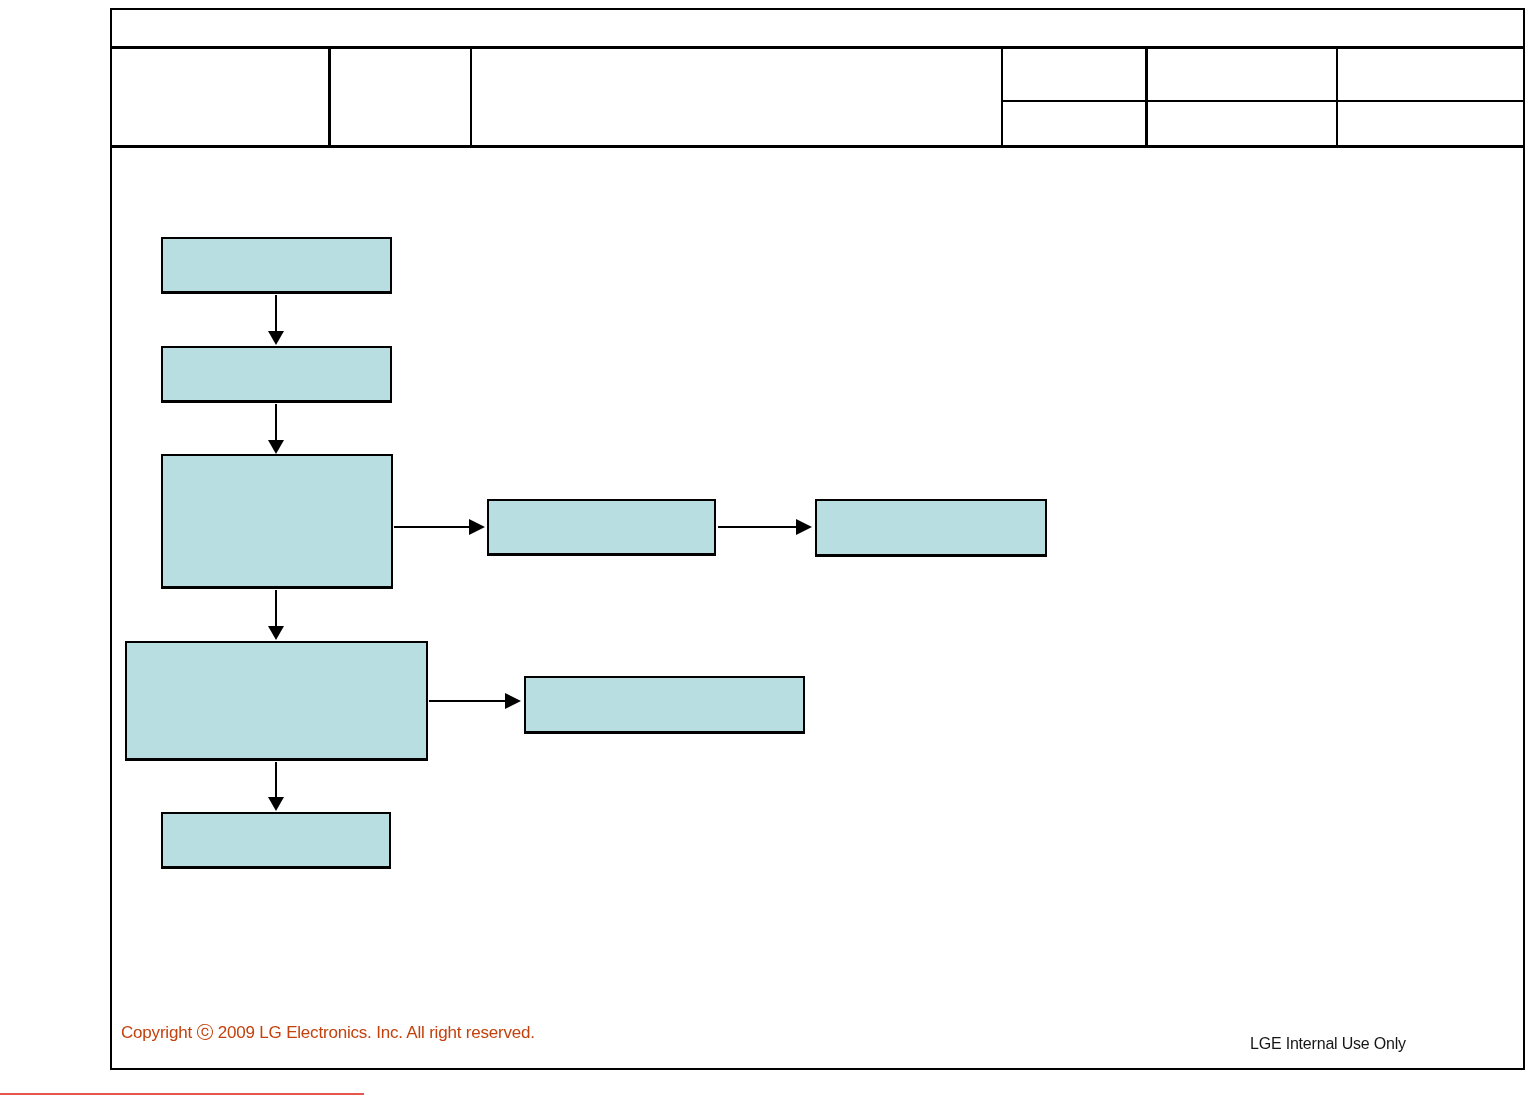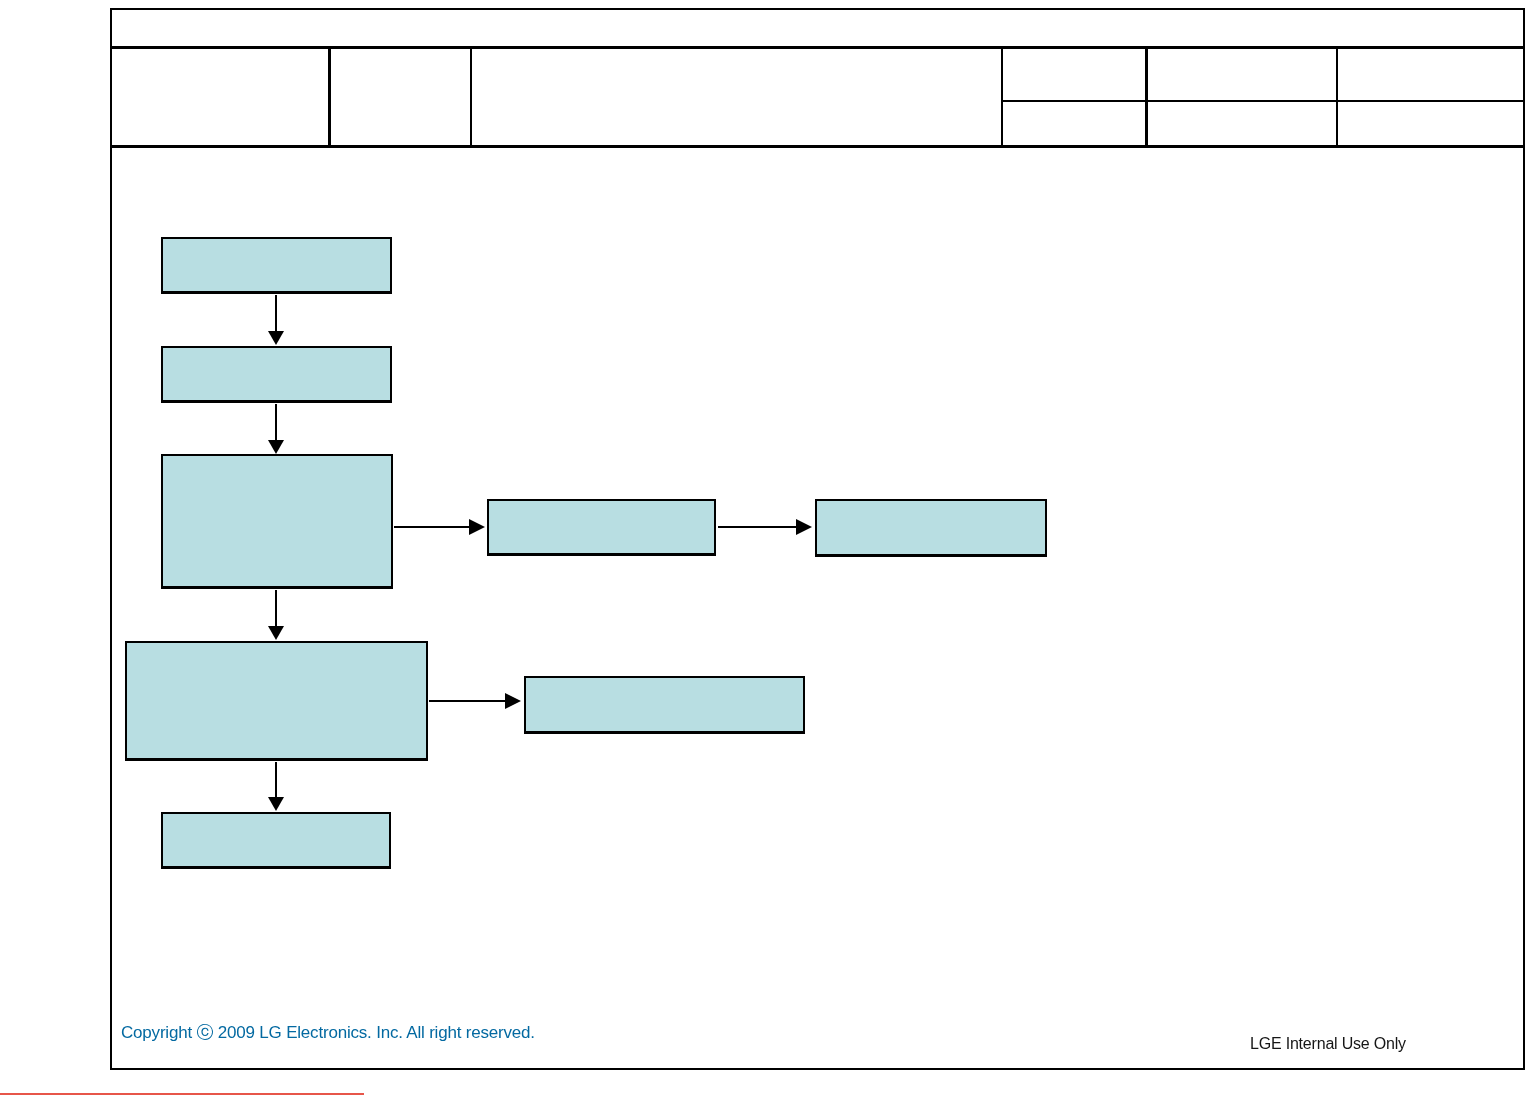--- a/index.html
+++ b/index.html
@@ -76,21 +76,21 @@
   .hd3 { left: 268px; top: 626px; }
   .hd4 { left: 268px; top: 797px; }
   .hr1 { left: 469px; top: 519px; }
   .hr2 { left: 796px; top: 519px; }
   .hr3 { left: 505px; top: 693px; }
 
   
   .copyright-block {
     left: 121px; top: 1021px;
     font-size: 17px; line-height: 23px;
-    color: #0369a1;
+    color: #c2410c;
     letter-spacing: -0.2px;
   }
   .internal-use {
     left: 1250px; top: 1035px; width: 240px;
     text-align: left;
     font-size: 16px;
     color: #161616;
     letter-spacing: -0.2px;
   }
 

